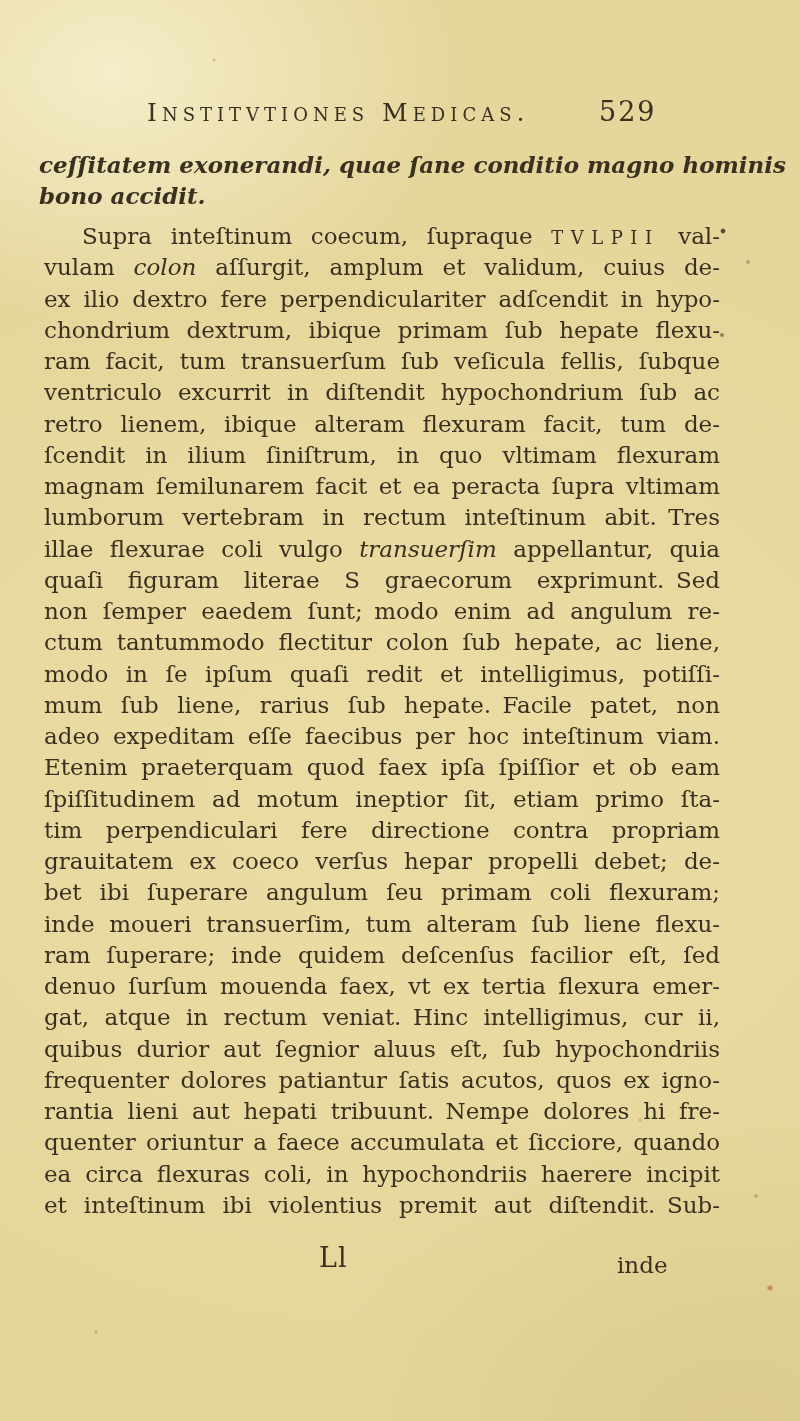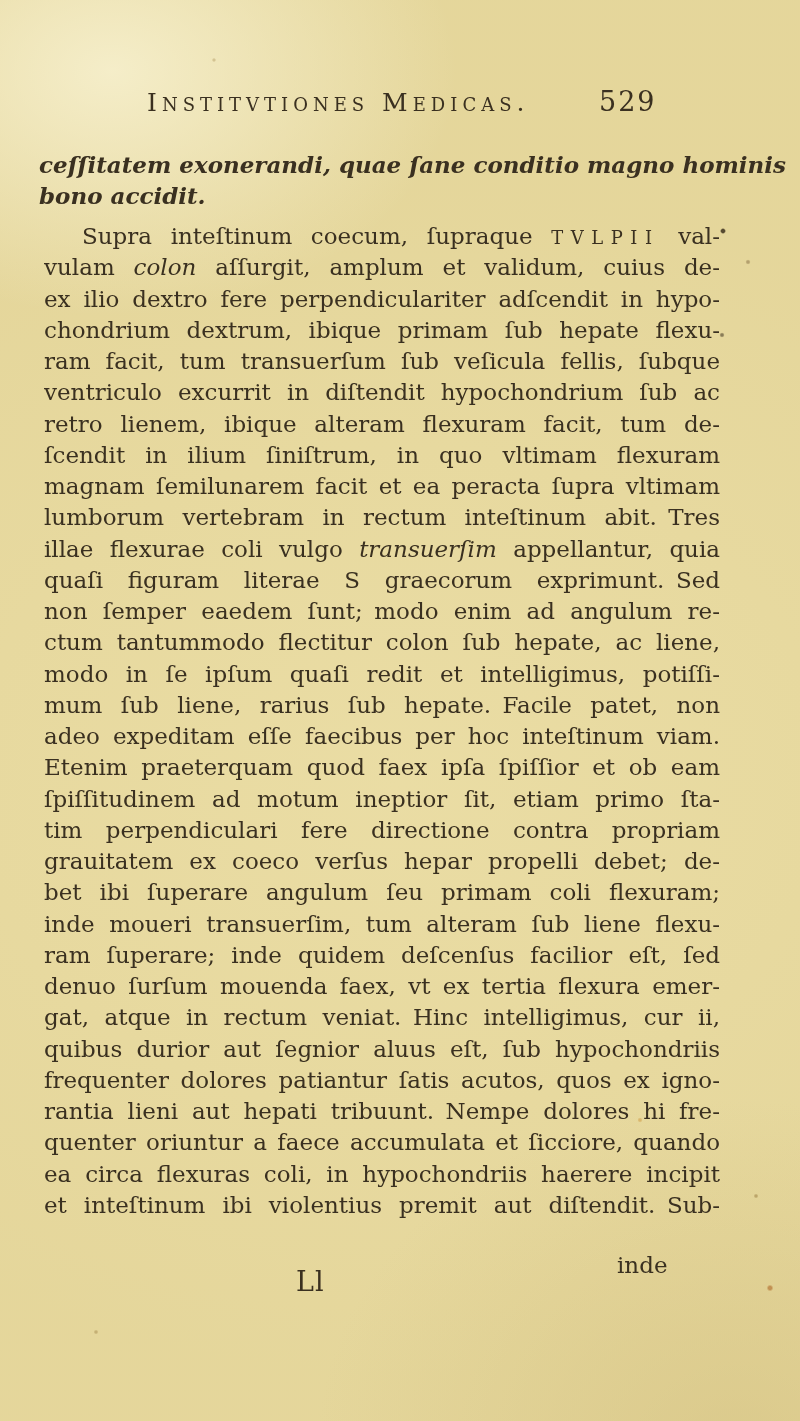--- a/index.html
+++ b/index.html
@@ -19,42 +19,42 @@
       radial-gradient(circle at 770px 1288px, rgba(178,112,48,.65) 0 1.6px, rgba(178,112,48,0) 3.4px),
       radial-gradient(circle at 756px 1196px, rgba(150,120,60,.5) 0 1.1px, rgba(150,120,60,0) 2.4px),
       radial-gradient(circle at 640px 1120px, rgba(205,150,60,.5) 0 1.2px, rgba(205,150,60,0) 2.6px),
       radial-gradient(circle at 96px 1332px, rgba(150,120,60,.4) 0 1.1px, rgba(150,120,60,0) 2.4px),
       radial-gradient(circle at 214px 60px, rgba(160,130,70,.35) 0 1px, rgba(160,130,70,0) 2.2px),
       
       radial-gradient(ellipse 480px 340px at 14% 5%, rgba(250,245,216,.75), rgba(250,245,216,0) 72%),
       radial-gradient(ellipse 600px 500px at 92% 102%, rgba(211,192,128,.55), rgba(211,192,128,0) 70%),
       radial-gradient(ellipse 900px 700px at 50% 55%, rgba(237,224,168,.5), rgba(222,206,140,.25) 85%);
   }
-  .running-header { position: absolute; top: 88px; left: 0; width: 704px; height: 36px; text-decoration: underline; }
+  .running-header { position: absolute; top: 98px; left: 0; width: 704px; height: 36px; text-decoration: underline; }
   .running-title {
     position: absolute; left: 147px; top: 0;
     font-variant: small-caps;
     font-size: 25px; letter-spacing: 0.2em; white-space: nowrap;
   }
   .page-number { position: absolute; left: 599px; top: -2px; font-size: 27px; letter-spacing: 2px; }
 
   .intro { position: absolute; left: 39px; top: 149px; width: 672px; font-style: italic; font-size: 23px; font-weight: bold; }
   .intro-line { height: 31px; line-height: 31px; white-space: nowrap; }
 
   .paragraph { position: absolute; left: 44px; top: 221px; width: 676px; font-size: 23px; }
   .body-line {
     height: 31.25px; line-height: 31.25px;
     text-align: justify; overflow: hidden;
   }
   .body-line::after { content: ""; display: inline-block; width: 100%; height: 0; }
   .body-line:first-child { text-indent: 38px; }
   .it { font-style: italic; }
   .sc { font-size: 0.78em; letter-spacing: 0.42em; }
 
-  .signature { position: absolute; left: 296px; top: 1242px; font-size: 27px; letter-spacing: 1px; margin-top: 24px; }
+  .signature { position: absolute; left: 319px; top: 1242px; font-size: 27px; letter-spacing: 1px; }
   .catchword { position: absolute; left: 617px; top: 1252px; font-size: 23px; }
 </style>
 </head>
 <body>
 
 <div class="page">
 
   <div class="running-header">
     <span class="running-title">Institvtiones Medicas.</span>
     <span class="page-number">529</span>

